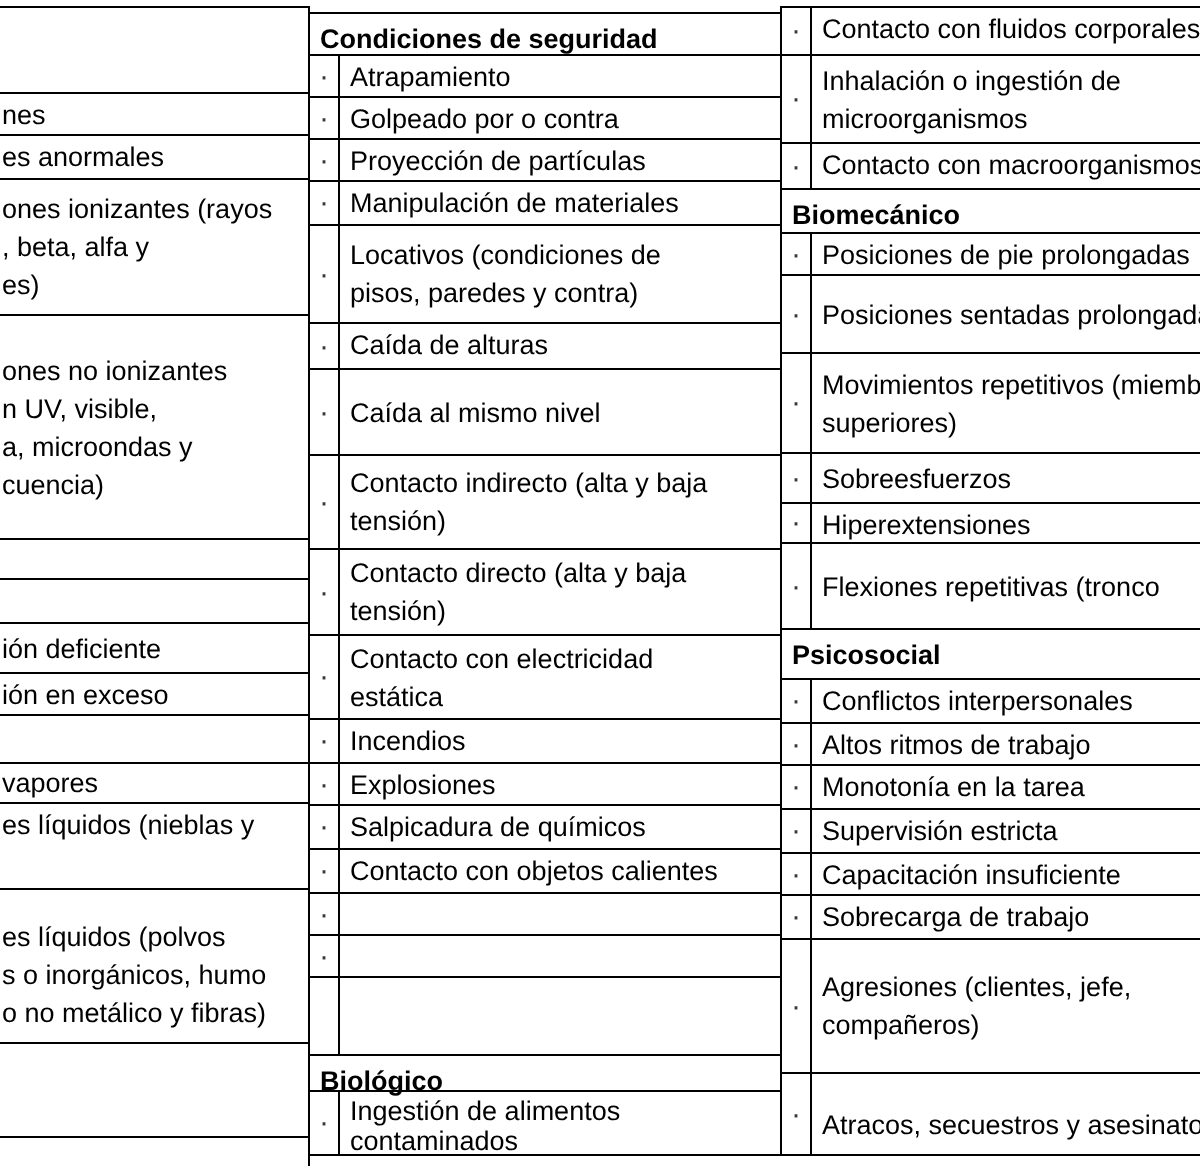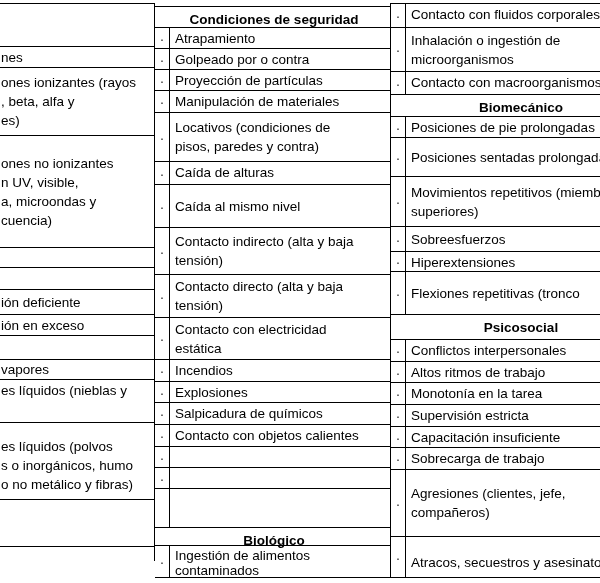--- a/index.html
+++ b/index.html
@@ -34,34 +34,37 @@
     flex:1;
     padding:1px 2px 0 5px;
     line-height:19px;
     white-space:pre-line;
     display:flex;flex-direction:column;justify-content:flex-start;
     box-sizing:border-box;
   }
   #groupA .text-cell{padding-left:1px;}
   .v-center .text-cell{justify-content:center;padding-top:0;}
   .v-bottom .text-cell{justify-content:flex-end;padding-bottom:5px;padding-top:0;}
-  .header .text-cell{font-weight:700;padding-top:3px;text-align:center;}
+  .header .text-cell{font-weight:700;padding-top:3px;}
   .compact .text-cell{line-height:15px;padding-top:2px;}
 </style>
 </head>
 <body>
 
 <div class="canvas">
   <div id="groupA" class="colgroup" style="left:0;top:3px;width:155px;">
       <div class="row empty" style="height: 44px;">
         <div class="text-cell"></div>
       </div>
       <div class="row item" style="height: 21px;">
         <div class="text-cell">nes</div>
       </div>
+      <div class="row item" style="height: 22px;">
+        <div class="text-cell">es anormales</div>
+      </div>
       <div class="row item v-center" style="height: 68px;">
         <div class="text-cell">ones ionizantes (rayos
 , beta, alfa y
 es)</div>
       </div>
       <div class="row item v-center" style="height: 112px;">
         <div class="text-cell">ones no ionizantes
 n UV, visible,
 a, microondas y
 cuencia)</div>

